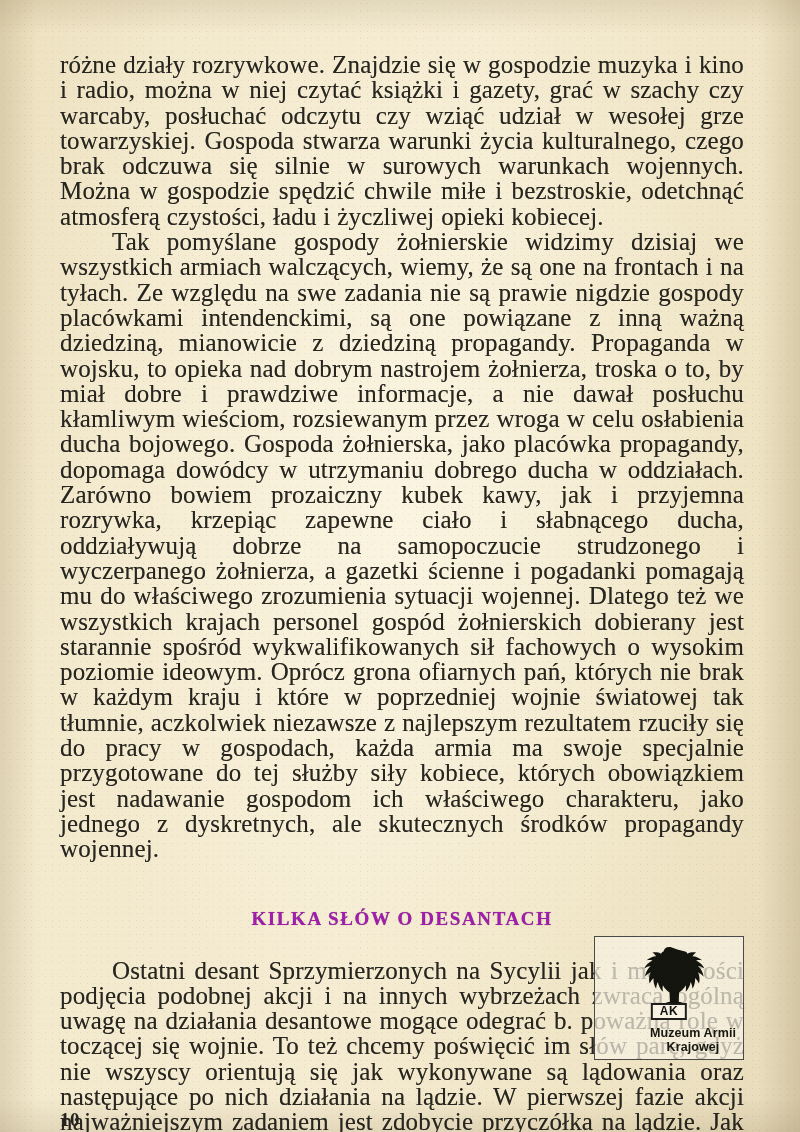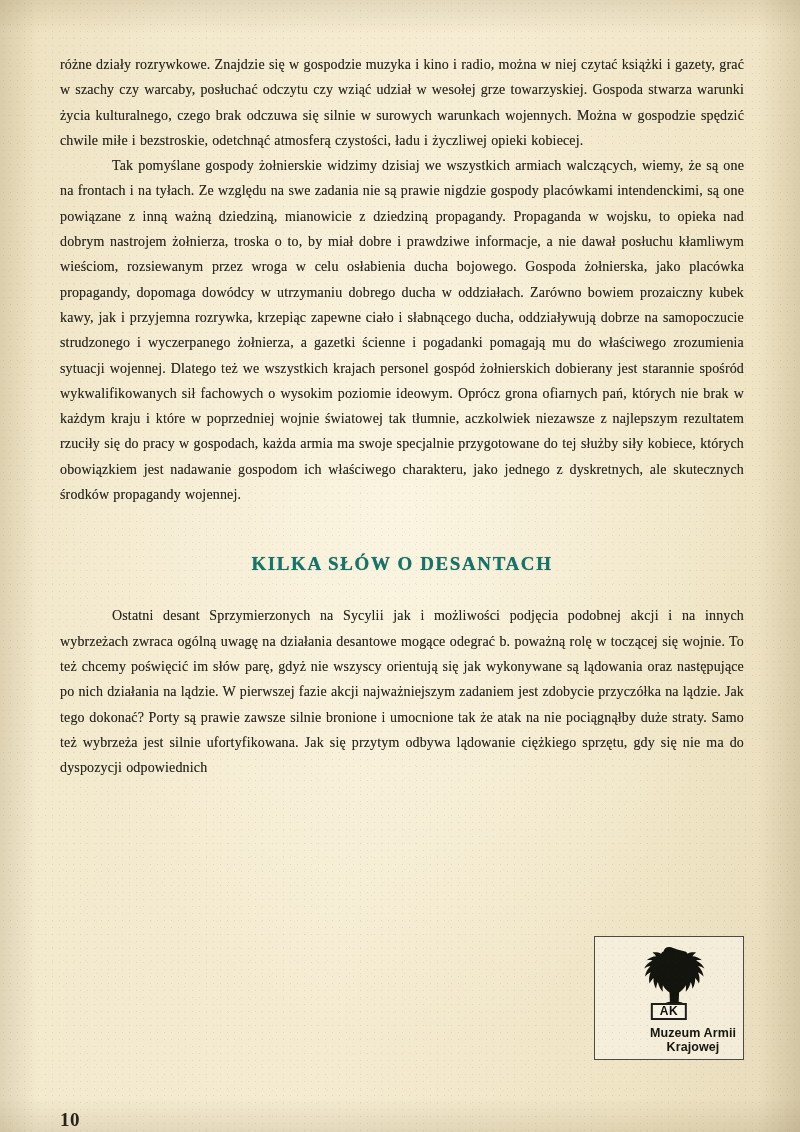--- a/index.html
+++ b/index.html
@@ -39,41 +39,41 @@
     inset: 0;
   }
   .text-col {
     position: absolute;
     left: 60px;
     top: 52px;
     width: 684px;
   }
   p.body-par {
     margin: 0;
-    font-size: 14px;
+    font-size: 25px;
     line-height: 25.3px;
     text-align: justify;
     letter-spacing: 0.15px;
     word-spacing: 0.4px;
     color: #262520;
     text-shadow: 0 0 0.6px rgba(40,35,20,0.45);
   }
   p.body-par + p.body-par {
     margin-top: 0;
   }
   p.indent {
     text-indent: 52px;
   }
   h2.section-head {
     margin: 0;
     font-size: 19px;
     font-weight: bold;
     letter-spacing: 1.6px;
     text-align: center;
-    color: #0f766e;
+    color: #a21caf;
     text-shadow: 0 0 0.8px rgba(40,35,20,0.6);
   }
   .gap-large { height: 46px; }
   .gap-small { height: 28px; }
 
   .page-number {
     position: absolute;
     left: 60px;
     top: 1109px;
     font-size: 19px;

